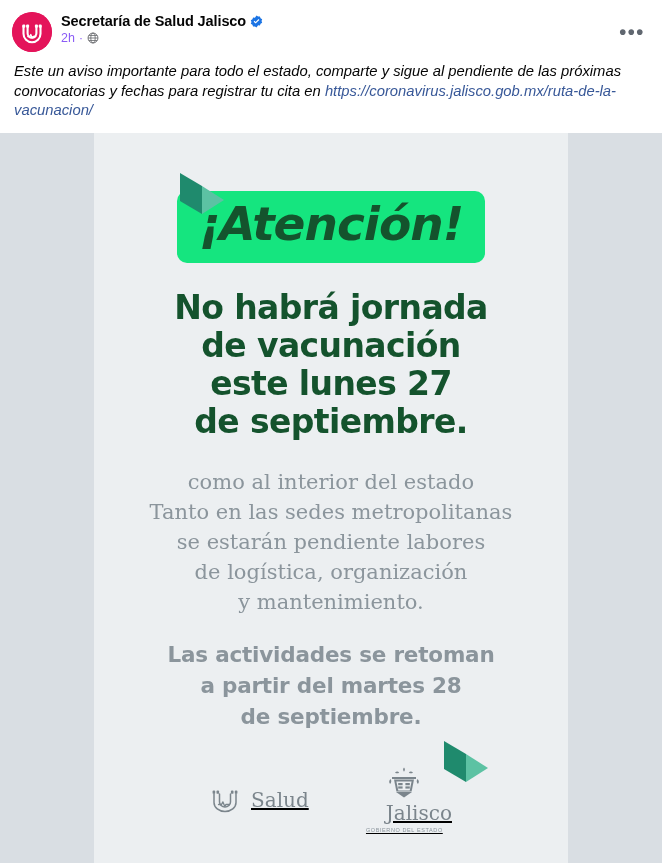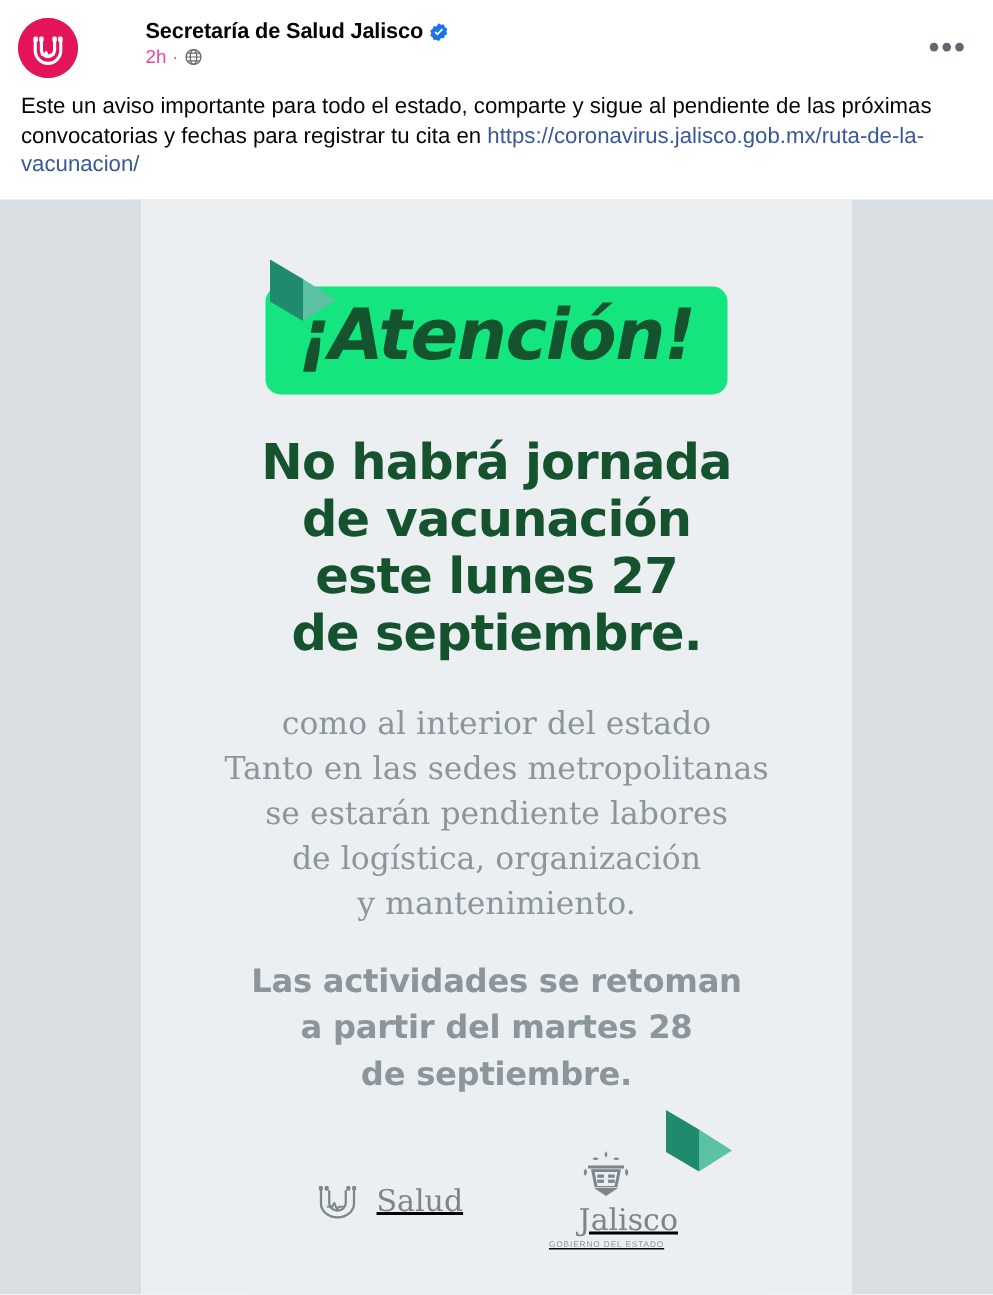--- a/index.html
+++ b/index.html
@@ -23,21 +23,20 @@
     display: flex;
     flex-direction: column;
   }
 
   
   .post-header {
     display: flex;
     align-items: flex-start;
     padding: 12px 12px 0 12px;
     position: relative;
-    gap: 36px;
   }
   .avatar {
     width: 40px;
     height: 40px;
     border-radius: 50%;
     background: #e4145a;
     flex: 0 0 40px;
     display: flex;
     align-items: center;
     justify-content: center;
@@ -65,21 +64,21 @@
   }
   .verified {
     margin-left: 4px;
     display: inline-flex;
     align-items: center;
   }
   .meta-row {
     display: flex;
     align-items: center;
     margin-top: 2px;
-    color: #ec4899;
+    color: #8b5cf6;
     font-size: 12.5px;
   }
   .meta-dot {
     margin: 0 4px;
     font-size: 12px;
     line-height: 12px;
   }
   .globe-icon { display: inline-flex; align-items: center; }
 
   .more-btn {
@@ -100,20 +99,21 @@
     cursor: pointer;
   }
 
   
   .post-text {
     padding: 10px 14px 12px 14px;
     font-size: 14.8px;
     line-height: 1.33;
     color: #050505;
     word-wrap: break-word;
+    font-style: italic;
   }
   .post-link {
     color: #385898;
     text-decoration: none;
     cursor: pointer;
   }
 
   
   .post-image {
     flex: 1 1 auto;

